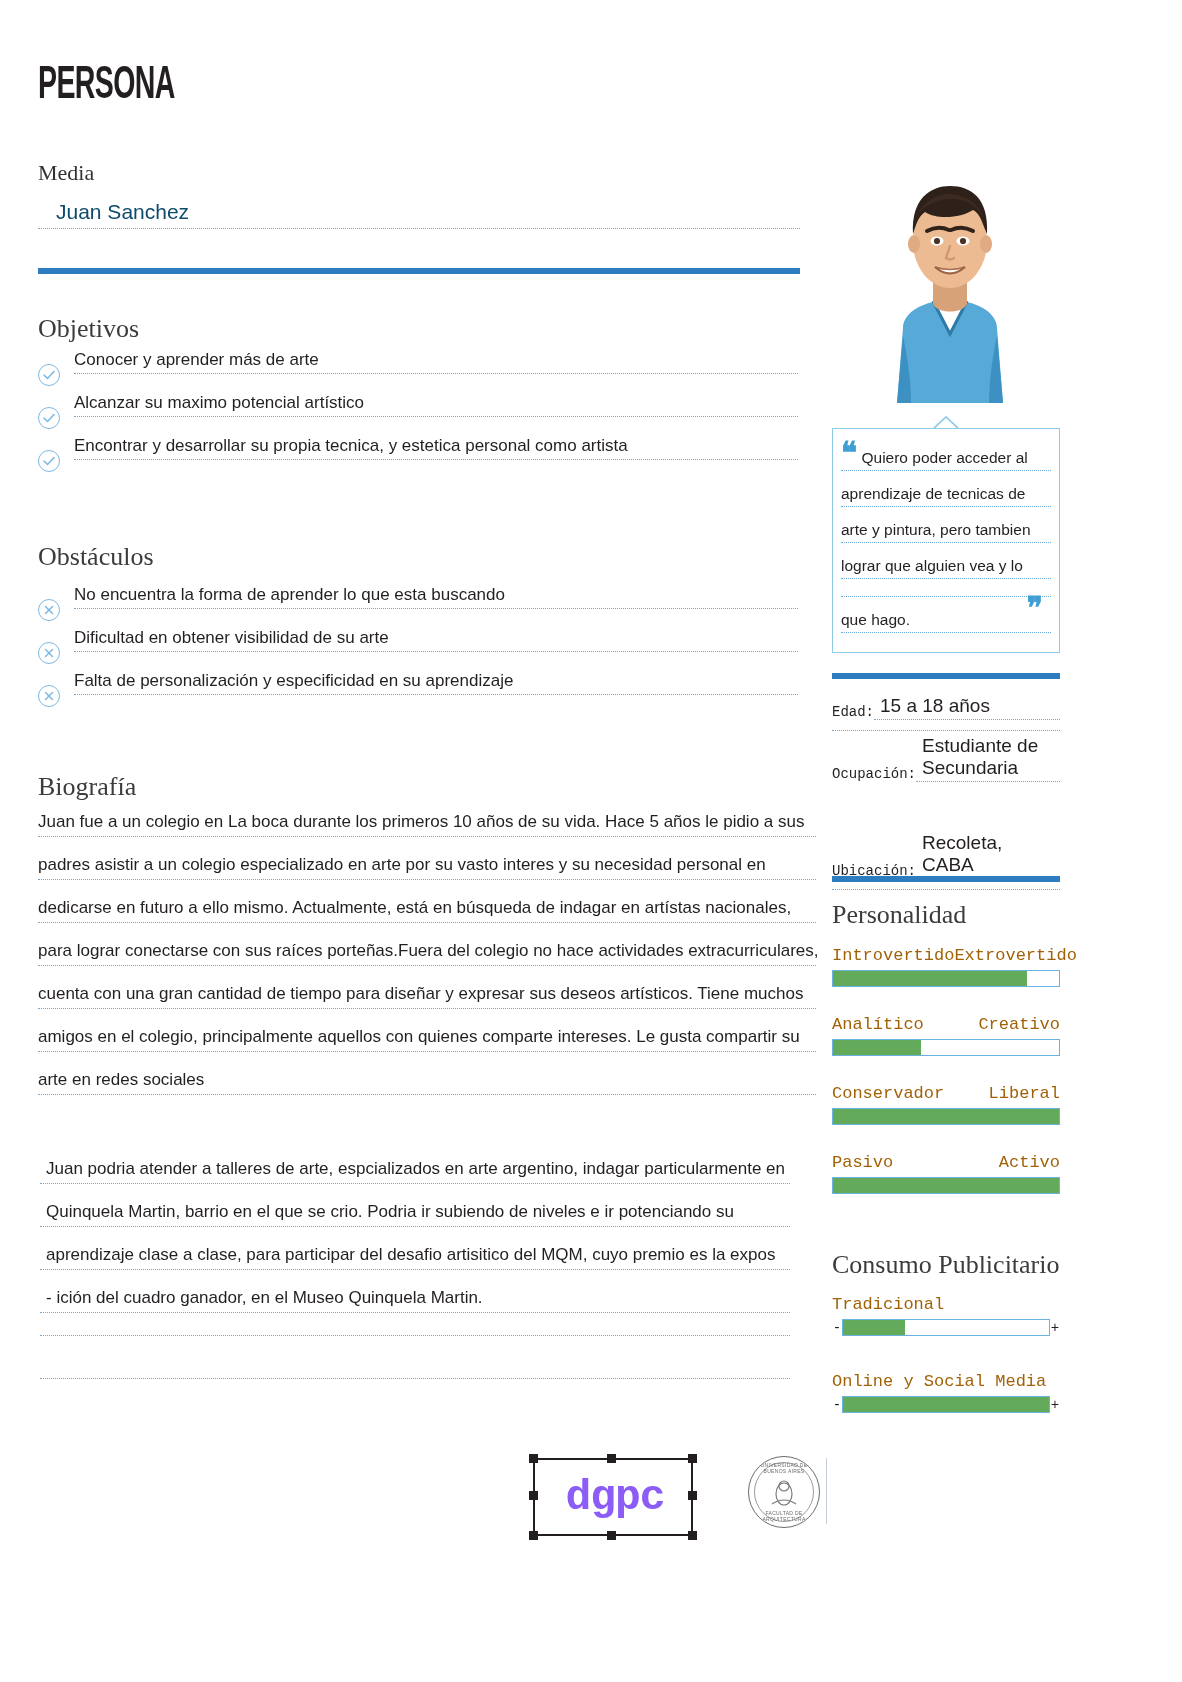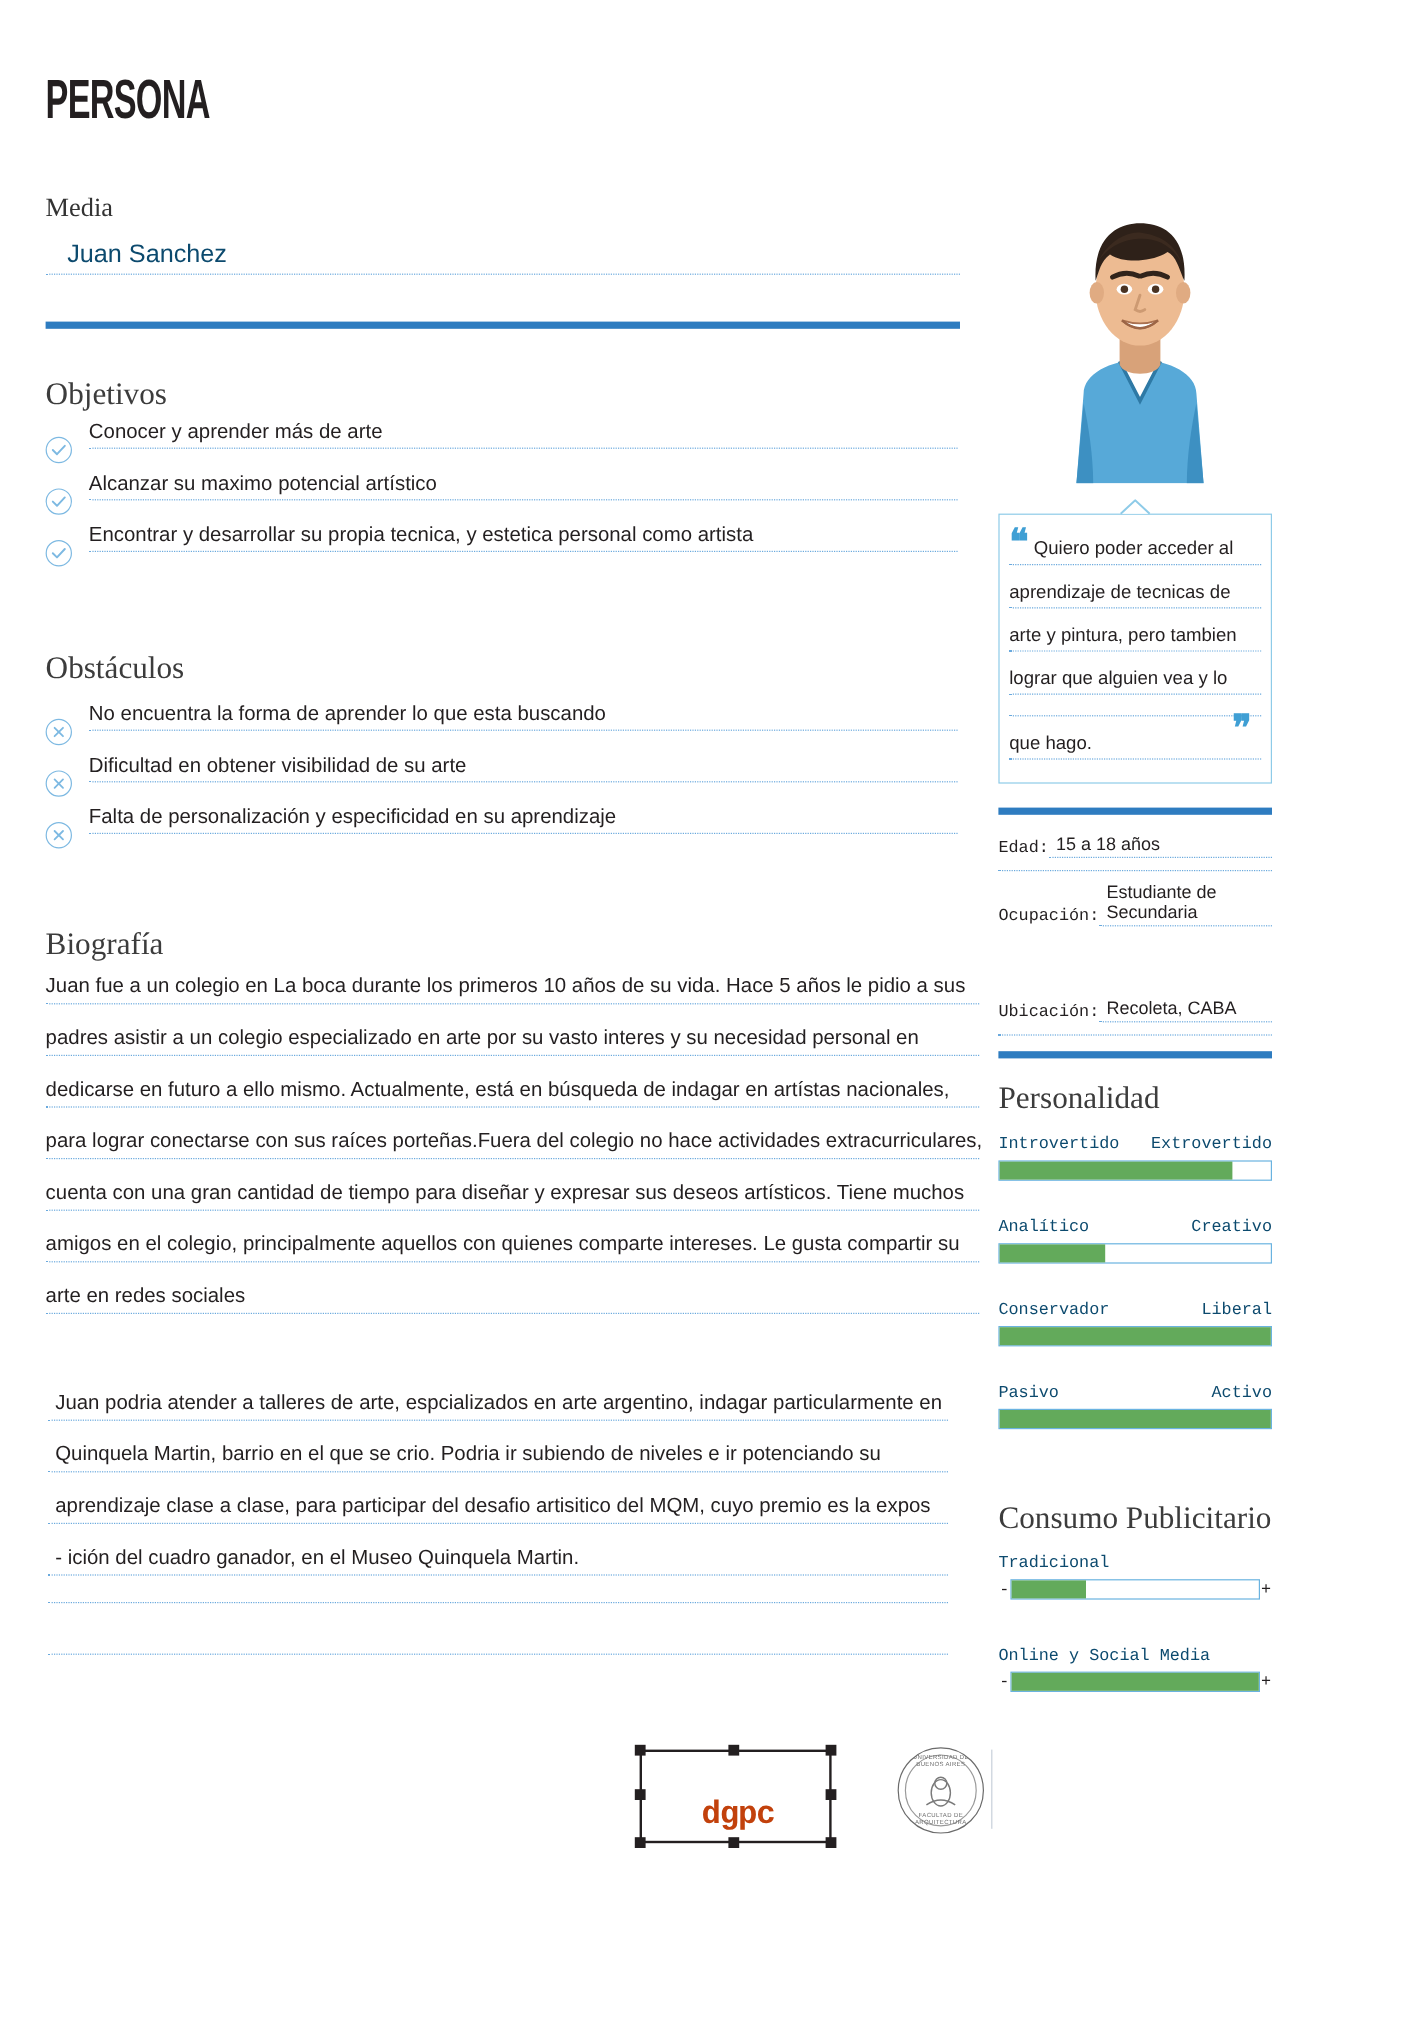--- a/index.html
+++ b/index.html
@@ -90,28 +90,28 @@
   .qline{margin:0 8px;}
   .qline .t{font-size:15.5px;color:#231f20;padding-bottom:3px;white-space:nowrap;}
   .qline .r{border-bottom:1.4px dotted #6aa9dd;}
 
   .fact{position:absolute;left:832px;width:228px;}
   .fact .k{
     font-family:"Liberation Mono",monospace;font-size:14px;color:#231f20;
     display:inline-block;vertical-align:bottom;
   }
   .fact .v{
-    font-size:15px;color:#231f20;display:inline-block;
+    font-size:19px;color:#231f20;display:inline-block;
     vertical-align:bottom;padding:0 4px 2px 6px;
   }
 
   .bar-wrap{position:absolute;left:832px;width:228px;}
   .bar-lbls{
     display:flex;justify-content:space-between;
-    font-family:"Liberation Mono",monospace;font-size:14px;color:#0c4a6e;
+    font-family:"Liberation Mono",monospace;font-size:17px;color:#a16207;
     margin-bottom:5px;
   }
   .bar{
     height:17px;border:1px solid #6ab3e0;box-sizing:border-box;background:#fff;
     position:relative;
   }
   .bar .fill{position:absolute;left:0;top:0;bottom:0;background:#63aa5b;}
 
   .adbar-row{display:flex;align-items:center;}
   .adbar-row .sign{
@@ -121,24 +121,24 @@
   .adbar-row .bar{flex:1;}
 
   
   .footer{position:absolute;left:0;top:1440px;width:1182px;height:120px;}
   .dgpc{
     position:absolute;left:533px;top:18px;width:160px;height:78px;
     border:2px solid #231f20;box-sizing:border-box;
   }
   .dgpc .corner{position:absolute;width:9px;height:9px;background:#231f20;}
   .dgpc-txt{
-    position:absolute;left:0;top:16px;width:160px;height:74px;
+    position:absolute;left:0;top:0;width:160px;height:74px;
     display:flex;align-items:center;justify-content:center;
     font-family:"Liberation Mono",monospace;font-weight:bold;
-    font-size:27px;letter-spacing:-1px;color:#c2410c;
+    font-size:43px;letter-spacing:-1px;color:#8b5cf6;
   }
   .uba-seal{
     position:absolute;left:748px;top:16px;width:72px;height:72px;
     border-radius:50%;border:1.5px solid #6b6b6b;box-sizing:border-box;
     display:flex;align-items:center;justify-content:center;
     overflow:hidden;
   }
   .uba-seal .ring{
     position:absolute;inset:5px;border-radius:50%;border:1px solid #9a9a9a;
   }

